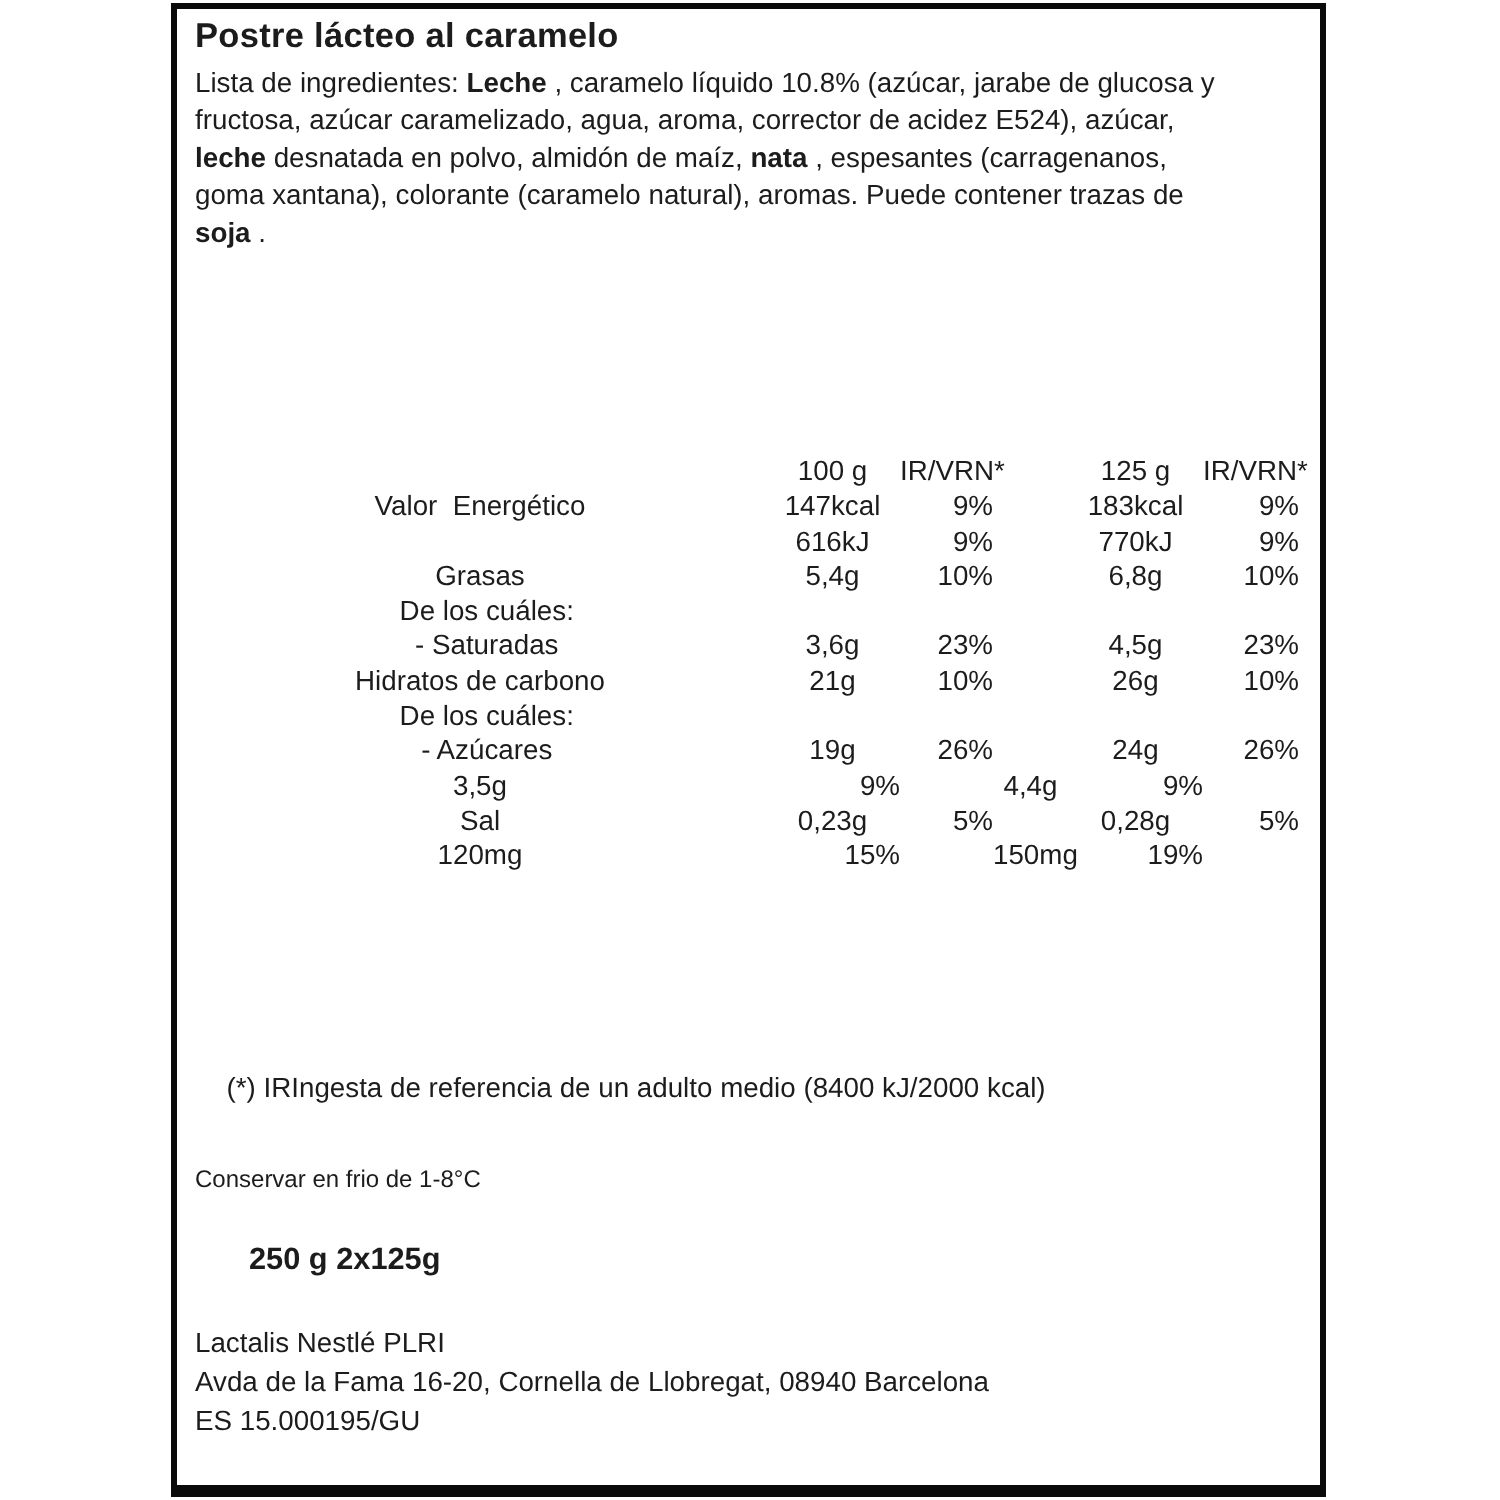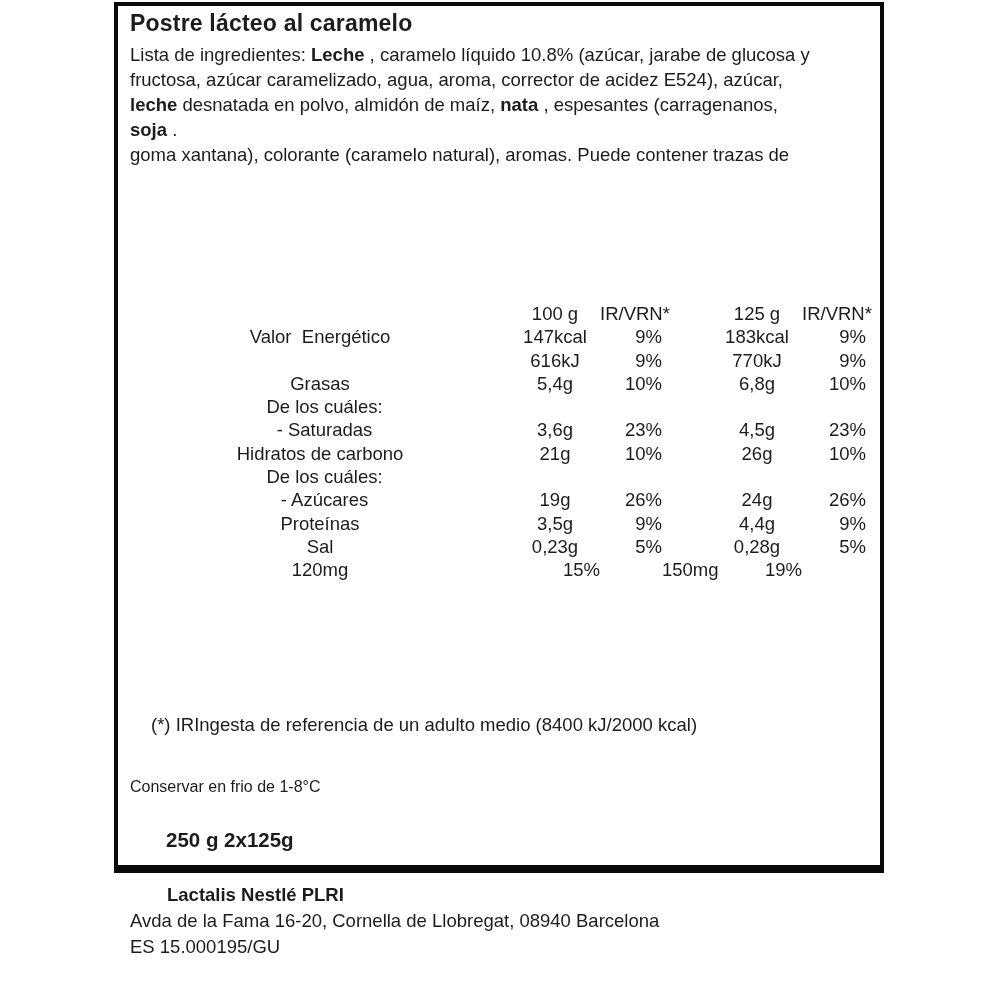--- a/index.html
+++ b/index.html
@@ -2,21 +2,21 @@
 <html><head>
 <meta charset="utf-8">
 <style>
   html,body{margin:0;padding:0;background:#ffffff;}
   body{
     width:1000px;height:1000px;position:relative;overflow:hidden;
     font-family:"Liberation Sans","DejaVu Sans",sans-serif;
     color:#1c1c1c;
   }
   .frame{
-    position:absolute;left:114px;top:2px;width:770px;height:871px;
+    position:absolute;left:114px;top:2px;width:770px;height:996px;
     border:4px solid #0a0a0a;border-bottom-width:8px;
     box-sizing:border-box;background:#ffffff;
   }
   .title{
     position:absolute;left:12px;top:4px;
     font-size:23px;font-weight:bold;letter-spacing:0.2px;white-space:nowrap;
   }
   .ingredients{
     position:absolute;left:12px;top:36px;right:6px;
     font-size:18.5px;line-height:25px;
@@ -48,35 +48,35 @@
     font-size:16px;white-space:nowrap;
   }
   .net-weight{
     position:absolute;left:12px;top:822px;
     font-size:20.5px;font-weight:bold;white-space:nowrap;margin-left:36px;
   }
   .manufacturer{
     position:absolute;left:12px;top:876px;
     font-size:18.5px;line-height:26px;
   }
-  .mfr-name{font-weight:bold;margin-left:37px;}
+  .mfr-name{font-weight:normal;}
 </style>
 </head>
 <body>
 
 <div class="frame">
 
   <div class="title">Postre lácteo al caramelo</div>
 
   <div class="ingredients">
       <div class="ing-line"><span>Lista de ingredientes: </span><span class="b">Leche</span><span> , caramelo líquido 10.8% (azúcar, jarabe de glucosa y</span></div>
       <div class="ing-line"><span>fructosa, azúcar caramelizado, agua, aroma, corrector de acidez E524), azúcar,</span></div>
       <div class="ing-line"><span class="b">leche</span><span> desnatada en polvo, almidón de maíz, </span><span class="b">nata</span><span> , espesantes (carragenanos,</span></div>
+      <div class="ing-line"><span>goma xantana), colorante (caramelo natural), aromas. Puede contener trazas de</span></div>
       <div class="ing-line"><span class="b">soja</span><span> .</span></div>
-      <div class="ing-line"><span>goma xantana), colorante (caramelo natural), aromas. Puede contener trazas de</span></div>
     </div>
 
   <div class="ntable">
     <div class="trow hdr">
       <span class="cl"></span>
       <span class="c1">100 g</span>
       <span class="c2">IR/VRN*</span>
       <span></span>
       <span class="c3">125 g</span>
       <span class="c4">IR/VRN*</span>
@@ -140,21 +140,20 @@
         </div>
         <div class="trow">
           <span class="cl ind">- Azúcares</span>
           <span class="c1">19g</span>
           <span class="c2">26%</span>
           <span class="cs"></span>
           <span class="c3">24g</span>
           <span class="c4">26%</span>
         </div>
         <div class="trow">
-          <span class="cl">Proteínas</span>
           <span class="c1">3,5g</span>
           <span class="c2">9%</span>
           <span class="cs"></span>
           <span class="c3">4,4g</span>
           <span class="c4">9%</span>
         </div>
         <div class="trow">
           <span class="cl">Sal</span>
           <span class="c1">0,23g</span>
           <span class="c2">5%</span>

